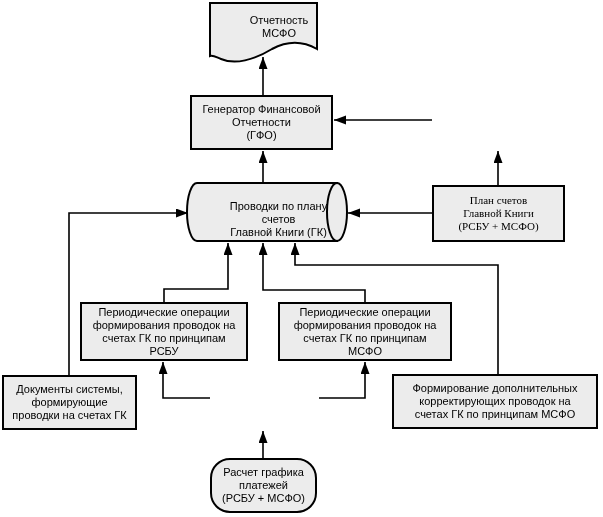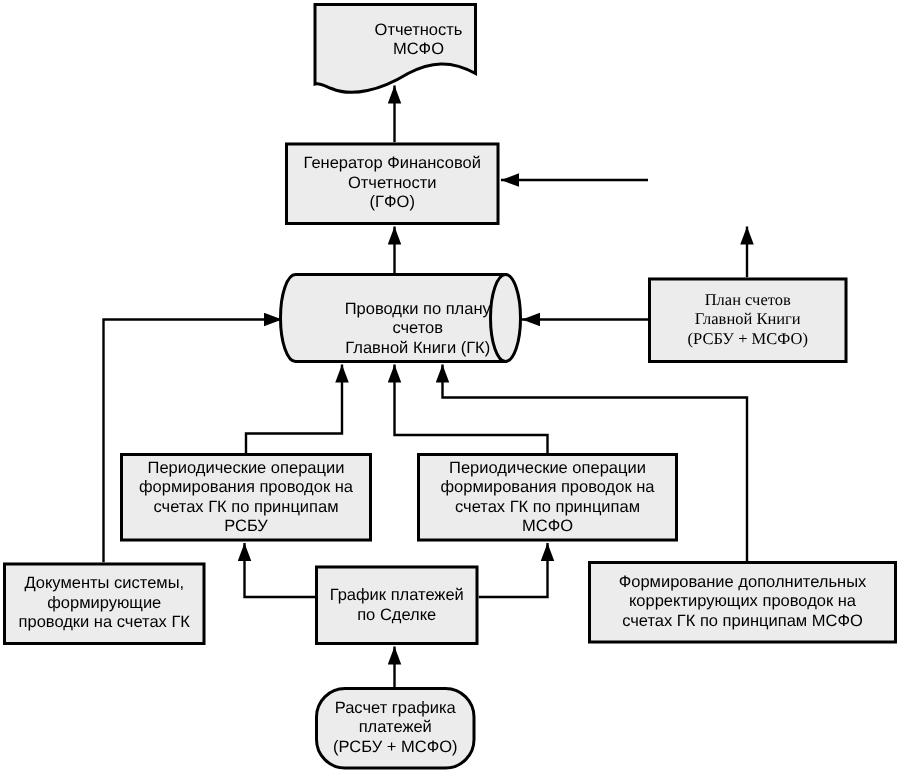--- a/index.html
+++ b/index.html
@@ -121,22 +121,20 @@
 
   <div class="node" id="n-periodic-msfo">Периодические операции
 формирования проводок на
 счетах ГК по принципам
 МСФО</div>
 
   <div class="node" id="n-documents">Документы системы,
 формирующие
 проводки на счетах ГК</div>
 
-  <div class="node" id="n-schedule">График платежей
-по Сделке</div>
 
   <div class="node" id="n-adjustments">Формирование дополнительных
 корректирующих проводок на
 счетах ГК по принципам МСФО</div>
 
   <div class="node" id="n-calculation">Расчет графика
 платежей
 (РСБУ + МСФО)</div>
 </div>
 

